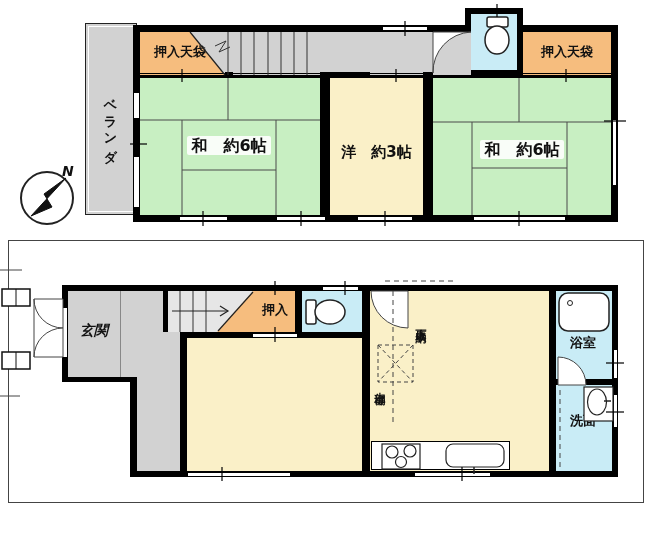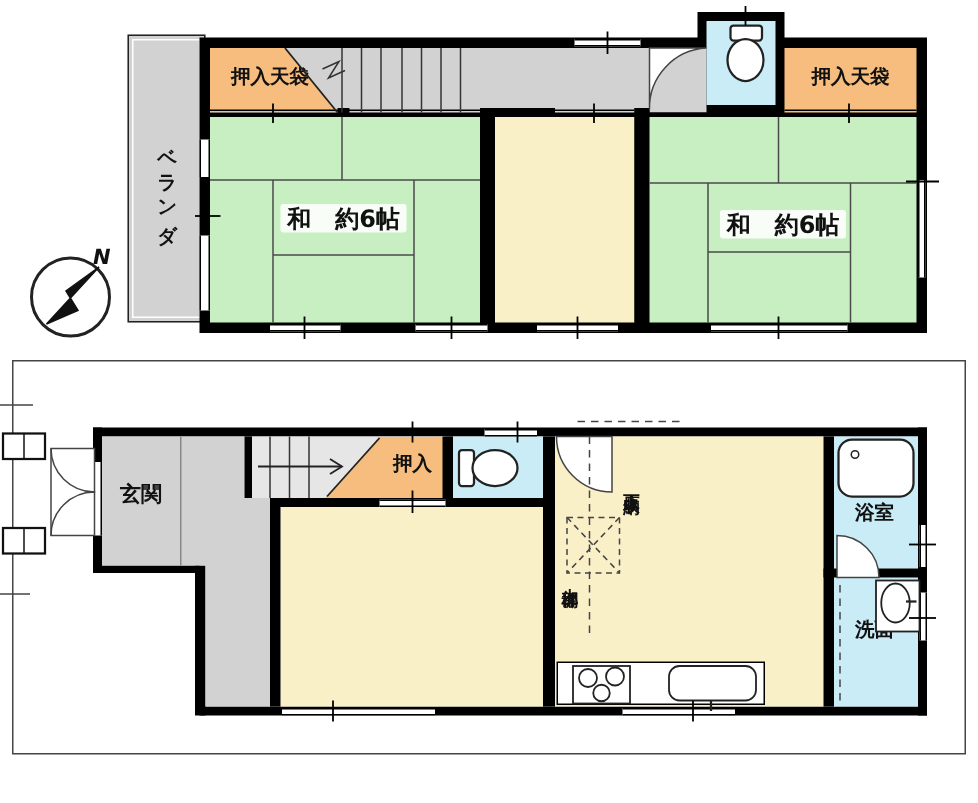--- a/index.html
+++ b/index.html
@@ -61,20 +61,21 @@
   <div class="win" style="left:358px;top:216px;width:54px;height:5px;"></div>
   <div class="win" style="left:474px;top:216px;width:91px;height:5px;"></div>
   <div class="winv" style="left:133px;top:93px;width:7px;height:25px;"></div>
   <div class="winv" style="left:133px;top:157px;width:7px;height:50px;"></div>
   <div class="winv" style="left:612px;top:120px;width:5px;height:65px;"></div>
 
   <div class="lbl" style="left:140px;top:45px;width:80px;font-size:13px;">押入天袋</div>
   <div class="lbl" style="left:523px;top:45px;width:88px;font-size:13px;">押入天袋</div>
   <div class="lbl" style="left:150px;top:137px;width:158px;font-size:16px;">
     <span class="whitebg">和　約6帖</span></div>
+  <div class="lbl" style="left:330px;top:144px;width:93px;font-size:15px;">洋　約3帖</div>
   <div class="lbl" style="left:443px;top:141px;width:158px;font-size:16px;">
     <span class="whitebg">和　約6帖</span></div>
 
   <div class="abs wall" style="left:62px;top:285px;width:556px;height:6px;"></div>
   <div class="abs wall" style="left:62px;top:285px;width:6px;height:97px;"></div>
   <div class="abs wall" style="left:62px;top:377px;width:71px;height:5px;"></div>
   <div class="abs wall" style="left:130px;top:377px;width:7px;height:100px;"></div>
   <div class="abs wall" style="left:133px;top:471px;width:485px;height:6px;"></div>
   <div class="abs wall" style="left:612px;top:285px;width:6px;height:192px;"></div>
 
@@ -102,21 +103,21 @@
   <div class="winv" style="left:62px;top:308px;width:6px;height:49px;"></div>
   <div class="win" style="left:253px;top:333px;width:44px;height:5px;"></div>
   <div class="win" style="left:323px;top:286px;width:35px;height:5px;"></div>
   <div class="win" style="left:188px;top:472px;width:102px;height:5px;"></div>
   <div class="win" style="left:415px;top:472px;width:75px;height:5px;"></div>
   <div class="winv" style="left:613px;top:350px;width:5px;height:28px;"></div>
   <div class="winv" style="left:613px;top:395px;width:5px;height:32px;"></div>
 
   <div class="abs" style="left:371px;top:441px;width:139px;height:29px;background:#fff;border:1px solid #000;"></div>
 
-  <div class="lbl" style="left:66px;top:322px;width:56px;font-size:14px;">玄関</div>
+  <div class="lbl" style="left:66px;top:322px;width:56px;font-size:14px;font-style:italic;">玄関</div>
   <div class="lbl" style="left:250px;top:303px;width:50px;font-size:13px;">押入</div>
   <div class="vlbl" style="left:412px;top:320px;font-size:11px;letter-spacing:1px;">床下収納</div>
   <div class="vlbl" style="left:371px;top:383px;font-size:11px;letter-spacing:1px;">上部棚</div>
   <div class="lbl" style="left:553px;top:336px;width:60px;font-size:13px;">浴室</div>
   <div class="lbl" style="left:553px;top:414px;width:60px;font-size:13px;">洗面</div>
 
   <svg width="652" height="535" viewBox="0 0 652 535">
 
     <g stroke="#444" stroke-width="1">
       <line x1="0" y1="270" x2="22" y2="270"></line>

